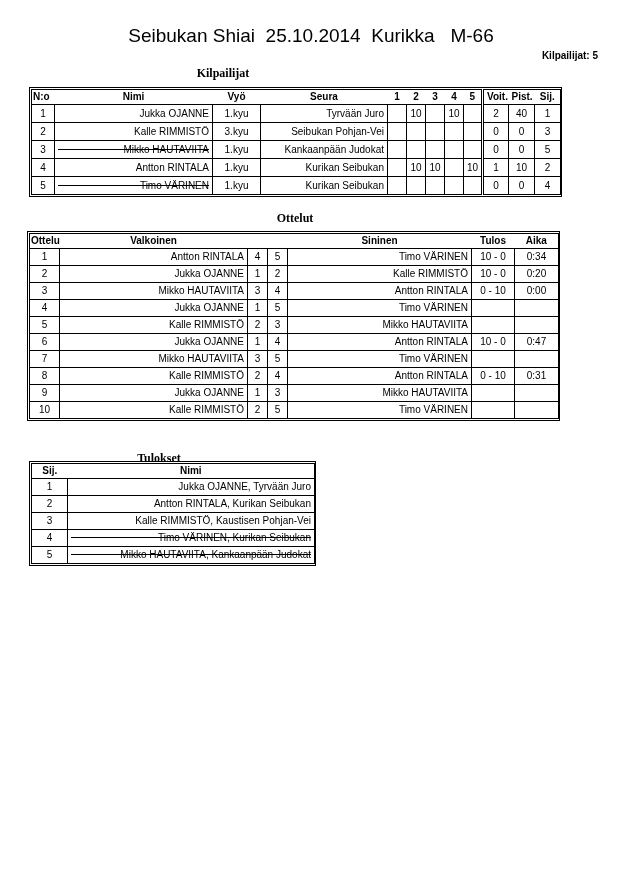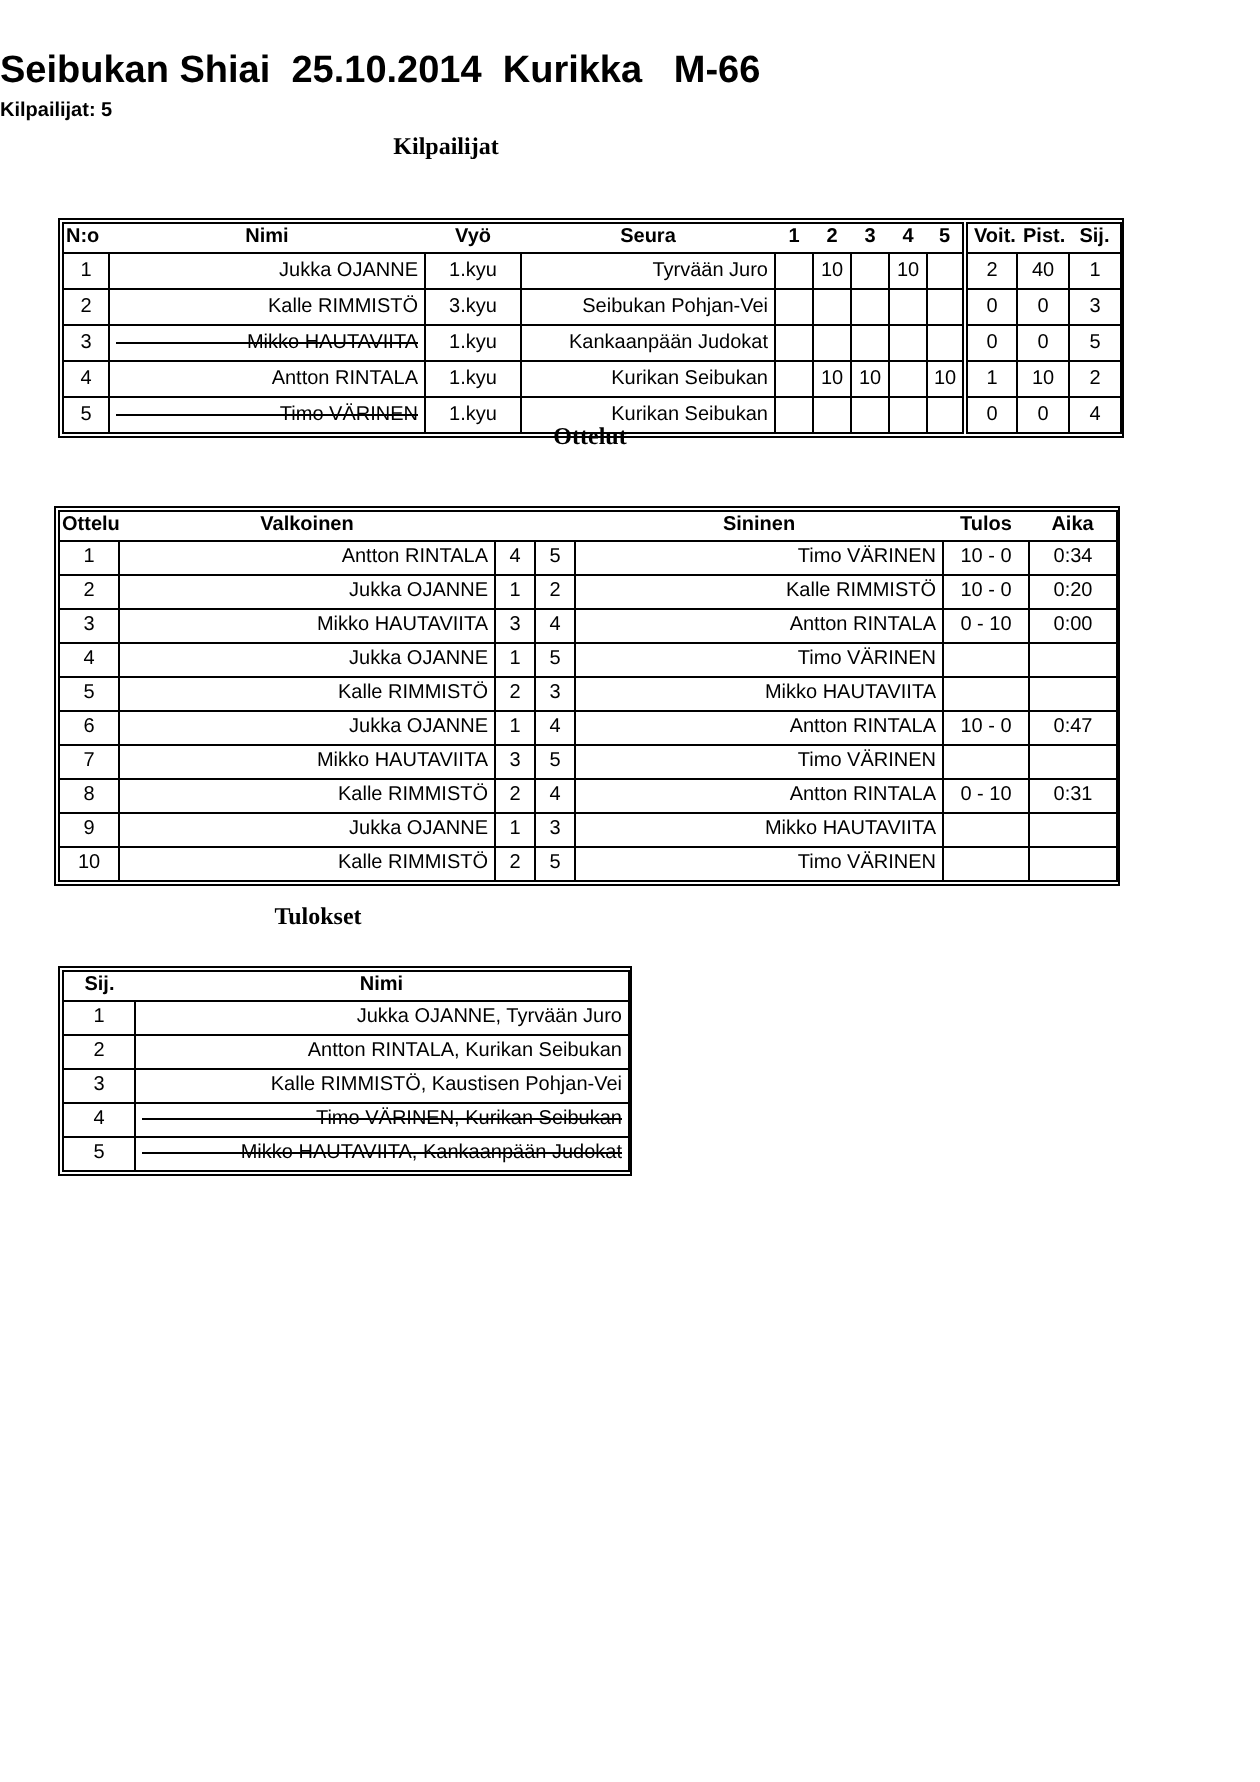--- a/index.html
+++ b/index.html
@@ -5,36 +5,36 @@
   * { box-sizing: border-box; }
   html, body { margin: 0; padding: 0; }
   body {
     width: 630px; height: 891px;
     background: #ffffff; color: #000000;
     font-family: "Liberation Sans", "DejaVu Sans", sans-serif;
     position: relative; overflow: hidden;
   }
   .title {
     position: absolute; top: 25px; left: 0; width: 622px;
-    font-size: 19px; font-weight: bold;
+    text-align: center; font-size: 19px; font-weight: normal;
     white-space: pre;
   }
   .participants {
     position: absolute; top: 50px; left: 0; width: 598px;
-    text-align: left; font-size: 10px; font-weight: bold;
+    text-align: right; font-size: 10px; font-weight: bold;
   }
   .section-label {
     position: absolute; font-size: 12px; font-weight: bold;
     transform: translateX(-50%); white-space: nowrap; font-family: Liberation Serif, serif;
   }
   .lbl-competitors { top: 66px;  left: 223px; }
   .lbl-matches     { top: 211px; left: 295px; }
   .lbl-results     { top: 451px; left: 159px; }
 
-  .tbl-wrap { position: absolute; border: 1px solid #000; padding: 1px; background: #fff; margin-top: 22px; }
+  .tbl-wrap { position: absolute; border: 1px solid #000; padding: 1px; background: #fff; }
   .tbl-wrap table {
     border-collapse: collapse; table-layout: fixed; width: 100%;
     border: 1px solid #000;
   }
   td, th {
     border: 1px solid #000;
     font-size: 10px; line-height: 1;
     padding: 0 3px; overflow: hidden; white-space: nowrap;
     vertical-align: middle;
   }

